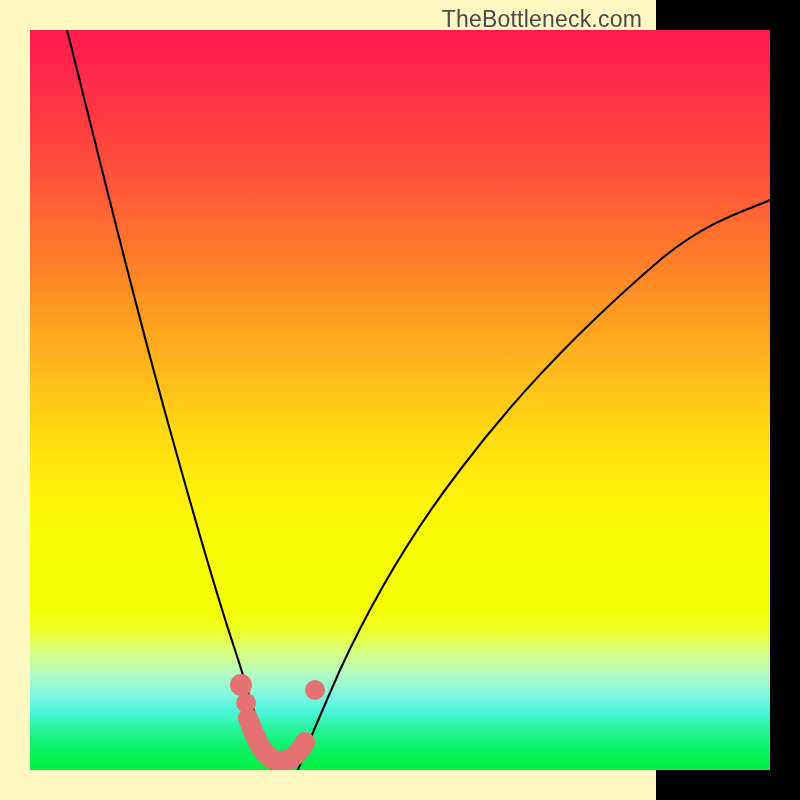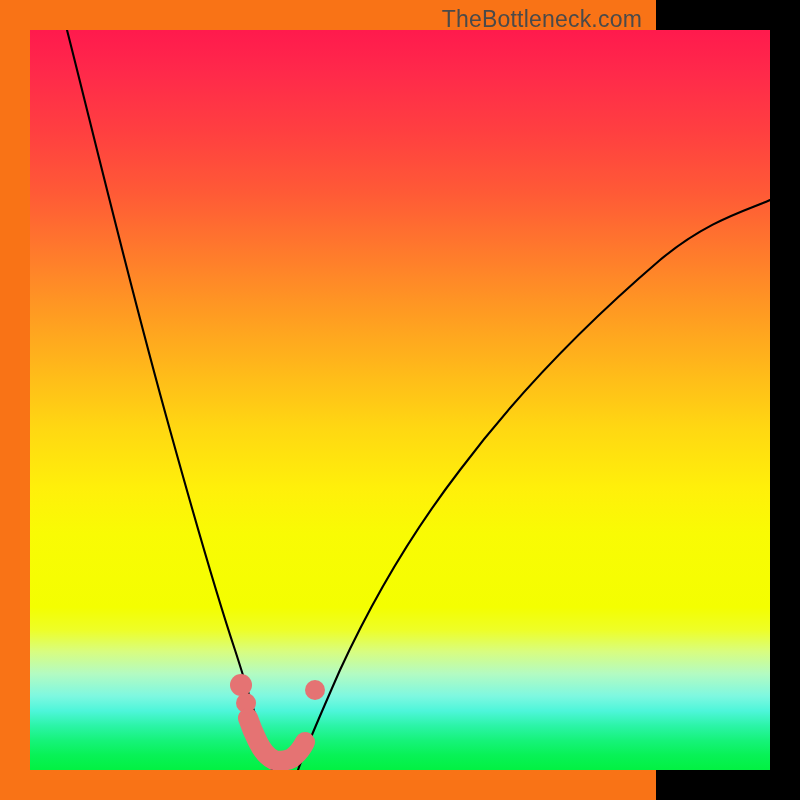--- a/index.html
+++ b/index.html
@@ -10,21 +10,21 @@
     background: #000;
     font-family: Arial, Helvetica, sans-serif;
     overflow: hidden;
   }
   .frame {
     position: absolute;
     left: 0;
     top: 0;
     width: 656px;
     height: 800px;
-    background: #f97316;
+    background: #fef9c3;
   }
   .plot {
     position: absolute;
     left: 30px;
     top: 30px;
     width: 740px;
     height: 740px;
     overflow: hidden;
   }
   .gradient {

